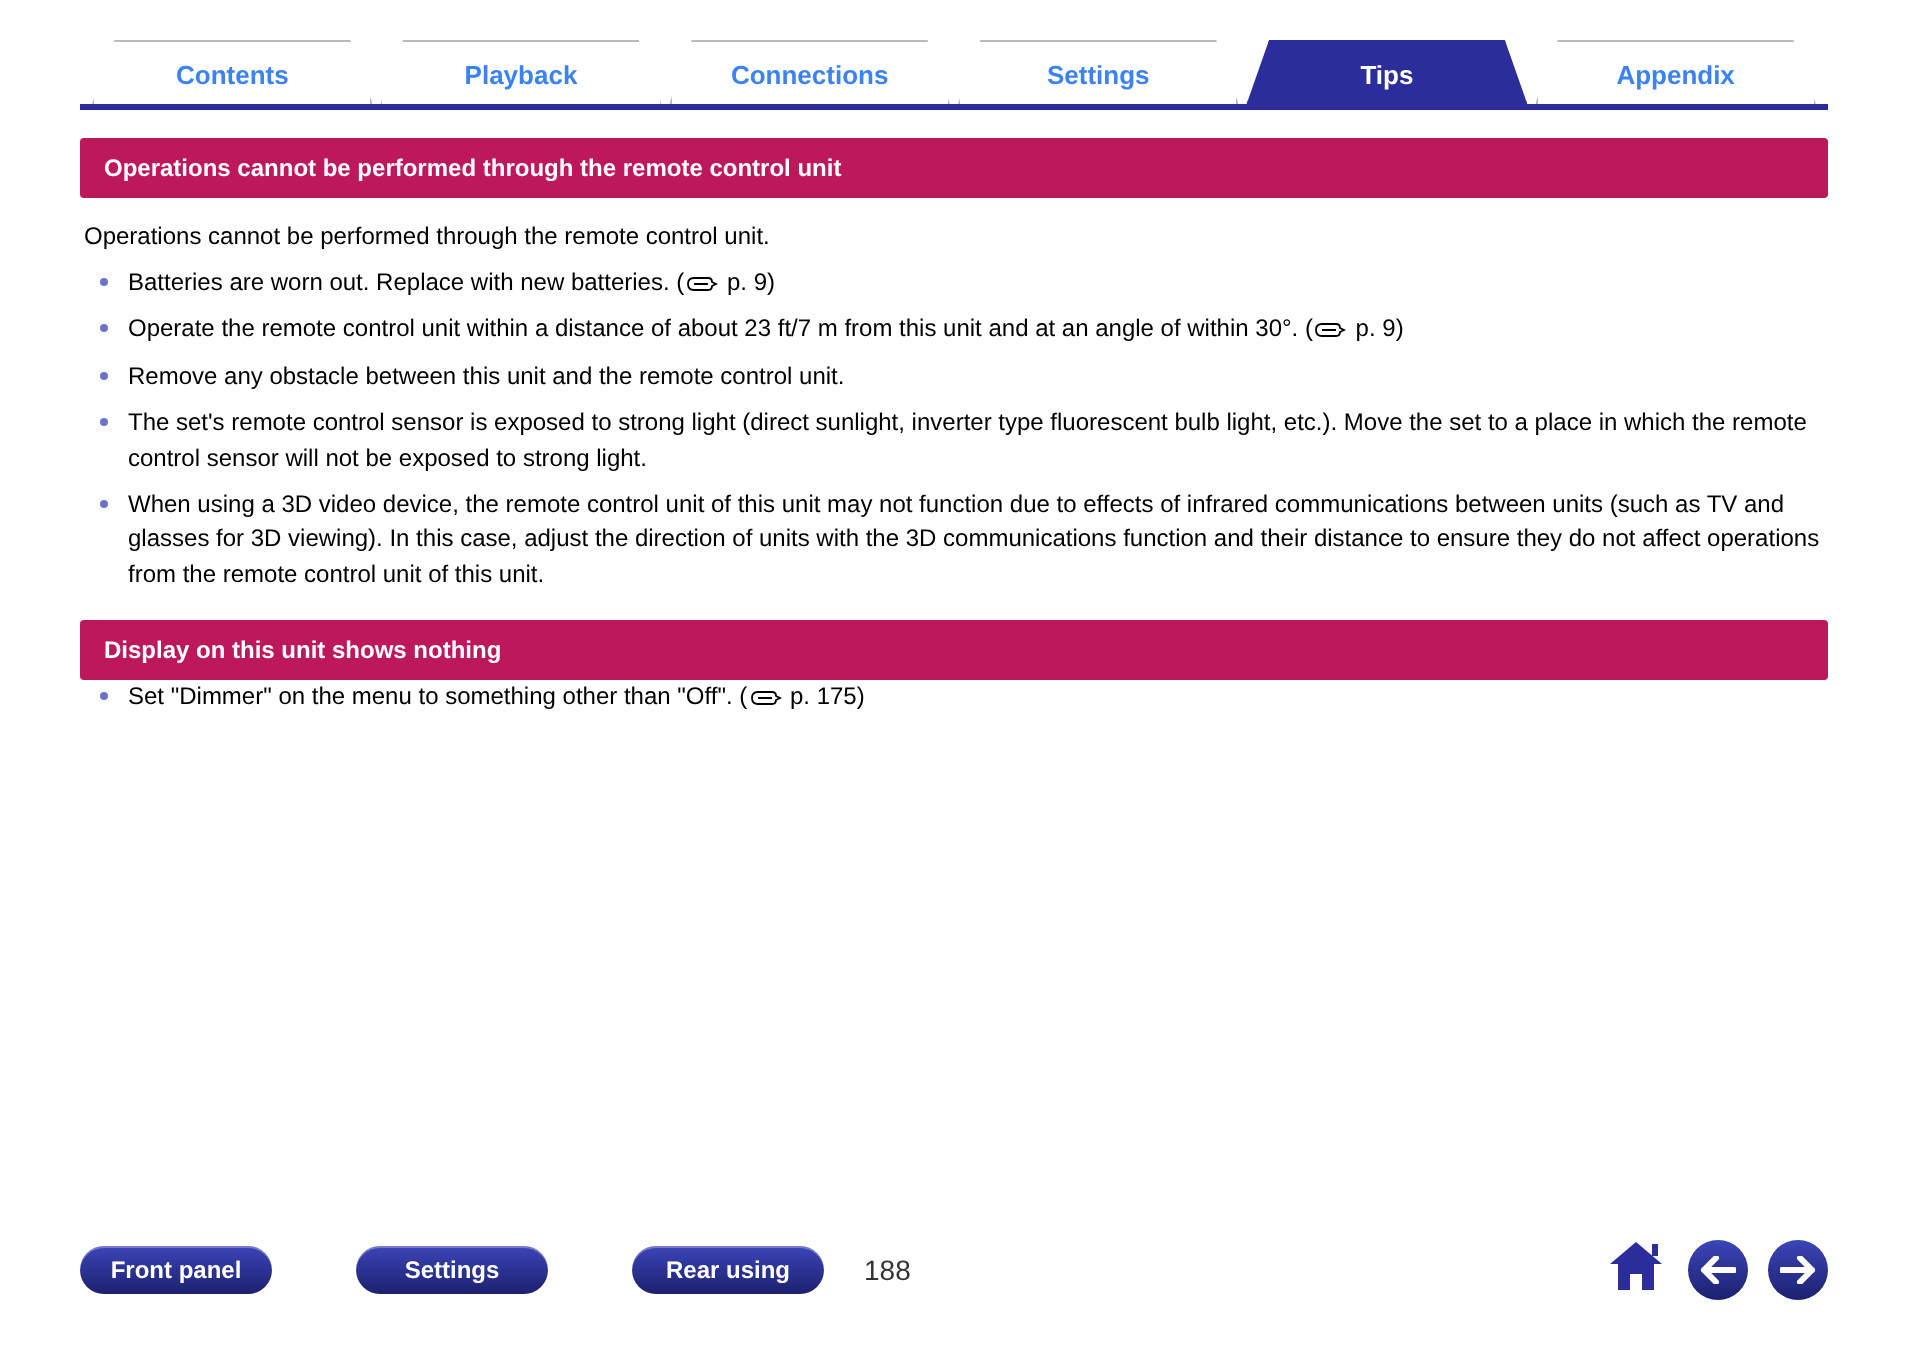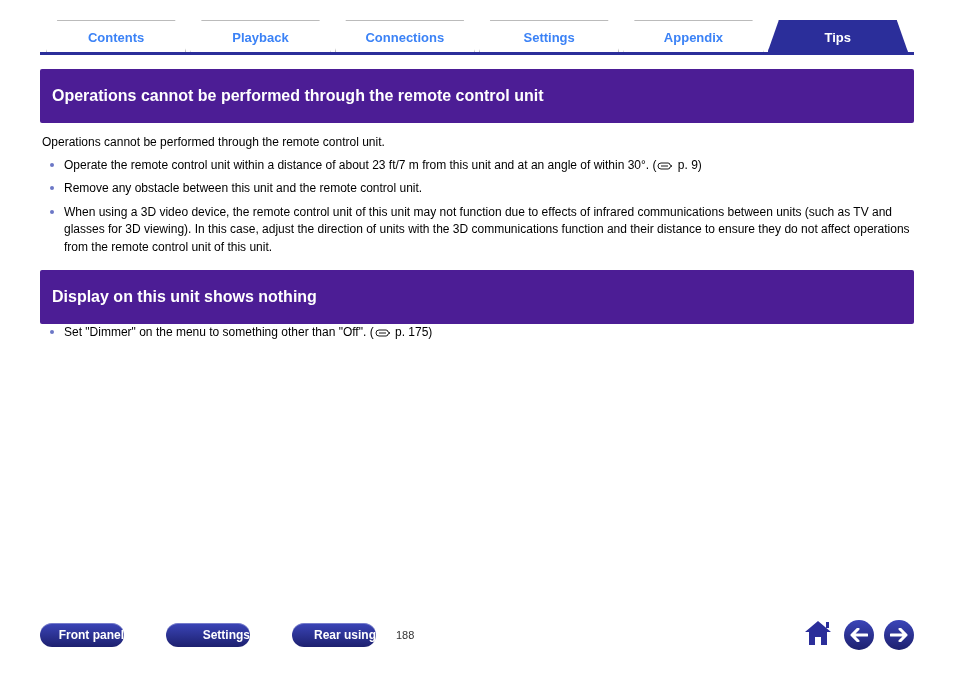--- a/index.html
+++ b/index.html
@@ -39,25 +39,25 @@
     clip-path: polygon(8% 0, 92% 0, 100% 100%, 0 100%);
     cursor: pointer;
   }
   .tab.active {
     background: #2b2e9a;
     color: #fff;
     border-color: #2b2e9a;
   }
   
   .section-bar {
-    background: #4c1d95;
+    background: #be185d;
     color: #fff;
-    font-size: 16px;
+    font-size: 12px;
     font-weight: bold;
-    padding: 18px 12px;
+    padding: 8px 12px;
     margin-top: 14px;
     border-radius: 2px;
   }
   .sub-heading {
     font-weight: normal;
     font-size: 12px;
     margin: 12px 0 8px 2px;
   }
   ul.bullets {
     list-style: none;
@@ -109,28 +109,28 @@
     gap: 42px;
     align-items: center;
   }
   .pill {
     background: #2b2e9a;
     background: linear-gradient(#3b45b8,#1d206f);
     color: #fff;
     font-weight: bold;
     font-size: 12px;
     padding: 5px 0;
-    width: 84px;
-    text-align: right;
+    width: 96px;
+    text-align: center;
     border-radius: 13px;
     cursor: pointer;
     box-shadow: inset 0 1px 0 rgba(255,255,255,.3);
   }
   .page-num {
-    font-size: 11px;
+    font-size: 14px;
     color: #333;
     margin: 0 20px;
   }
   .nav-icons {
     margin-left: auto;
     display: flex;
     gap: 10px;
     align-items: center;
   }
   .circle-btn {
@@ -147,31 +147,35 @@
 </style>
 </head>
 <body>
 
 <div class="page">
   <div class="tabs">
     <div class="tab">Contents</div>
     <div class="tab">Playback</div>
     <div class="tab">Connections</div>
     <div class="tab">Settings</div>
+    <div class="tab active">Tips</div>
     <div class="tab">Appendix</div>
-    <div class="tab active">Tips</div>
   </div>
 
   <div class="section-bar">Operations cannot be performed through the remote control unit</div>
   <div class="sub-heading">Operations cannot be performed through the remote control unit.</div>
   <ul class="bullets" id="list1">
+      <li>Batteries are worn out. Replace with new batteries.  (<svg class="ref-icon" width="16" height="10" viewBox="0 0 16 10">
+          <path d="M1 5 Q1 2 4 2 L11 2 Q13 2 13 4 L15 5 L13 6 Q13 8 11 8 L4 8 Q1 8 1 5 Z M4 5 L11 5" stroke="#000" stroke-width="0.9" fill="none"></path>
+        </svg> p. 9)</li>
       <li>Operate the remote control unit within a distance of about 23 ft/7 m from this unit and at an angle of within 30°.  (<svg class="ref-icon" width="16" height="10" viewBox="0 0 16 10">
           <path d="M1 5 Q1 2 4 2 L11 2 Q13 2 13 4 L15 5 L13 6 Q13 8 11 8 L4 8 Q1 8 1 5 Z M4 5 L11 5" stroke="#000" stroke-width="0.9" fill="none"></path>
         </svg> p. 9)</li>
       <li>Remove any obstacle between this unit and the remote control unit.</li>
+      <li>The set's remote control sensor is exposed to strong light (direct sunlight, inverter type fluorescent bulb light, etc.). Move the set to a place in which the remote control sensor will not be exposed to strong light.</li>
       <li>When using a 3D video device, the remote control unit of this unit may not function due to effects of infrared communications between units (such as TV and glasses for 3D viewing). In this case, adjust the direction of units with the 3D communications function and their distance to ensure they do not affect operations from the remote control unit of this unit.</li>
     </ul>
 
   <div class="section-bar" style="">Display on this unit shows nothing</div>
   <ul class="bullets" id="list2">
       <li>Set "Dimmer" on the menu to something other than "Off".  (<svg class="ref-icon" width="16" height="10" viewBox="0 0 16 10">
           <path d="M1 5 Q1 2 4 2 L11 2 Q13 2 13 4 L15 5 L13 6 Q13 8 11 8 L4 8 Q1 8 1 5 Z M4 5 L11 5" stroke="#000" stroke-width="0.9" fill="none"></path>
         </svg> p. 175)</li>
     </ul>
 </div>

